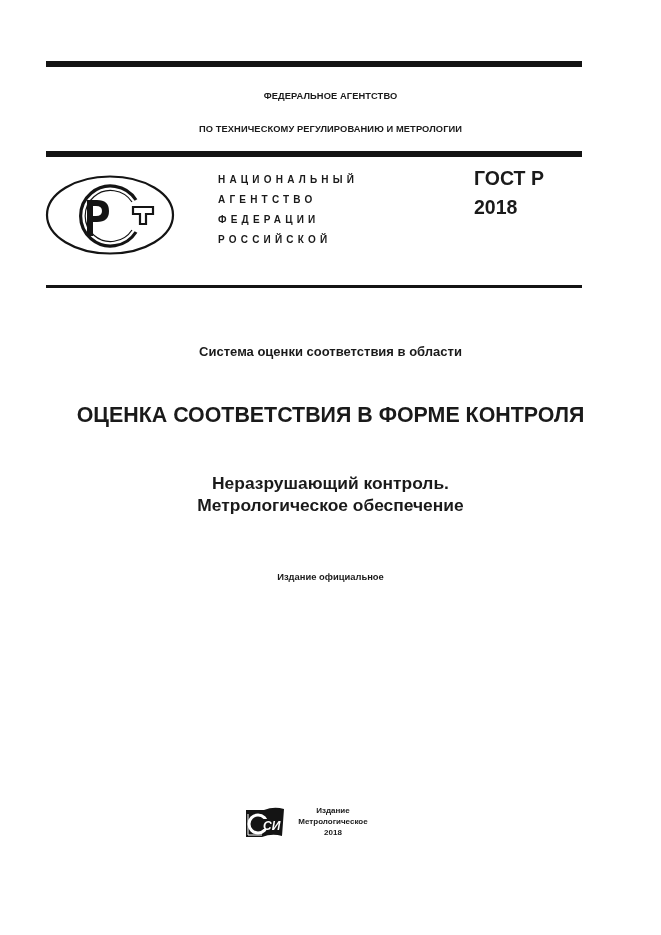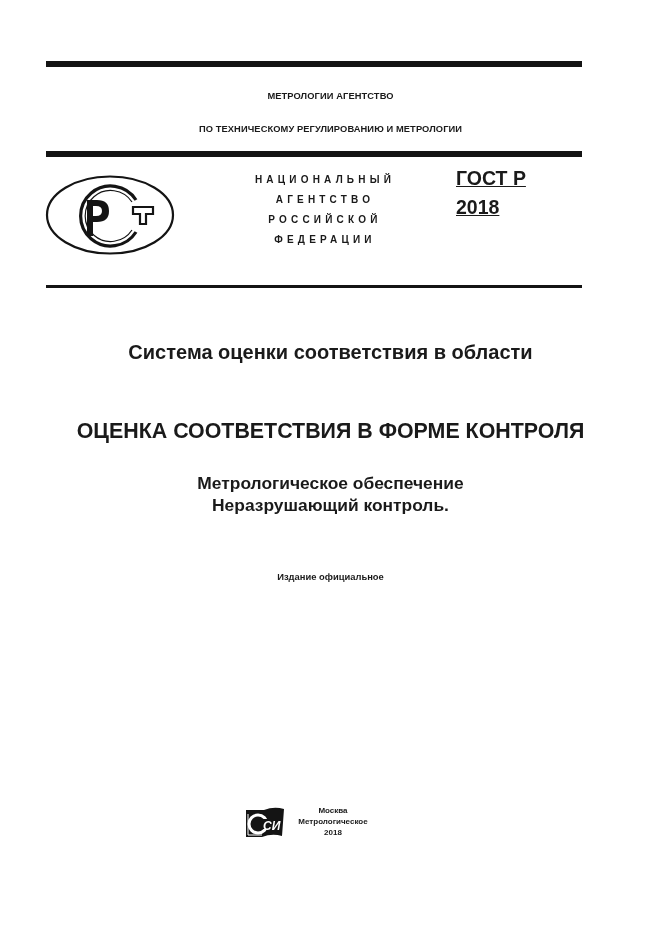--- a/index.html
+++ b/index.html
@@ -2,38 +2,38 @@
 <html><head>
 <meta charset="utf-8">
 <style>
   html, body { margin: 0; padding: 0; background: #ffffff; }
   body { width: 661px; height: 935px; position: relative; overflow: hidden;
          font-family: "Liberation Sans", sans-serif; color: #1a1a1a; }
   .abs { position: absolute; }
   .rule { position: absolute; left: 46px; width: 536px; background: #141414; }
   .agency { position: absolute; left: 0; width: 661px; text-align: center;
             font-weight: bold; font-size: 9.3px; letter-spacing: 0.1px; }
-  .natstd { position: absolute; left: 230px; width: 190px; text-align: center;
+  .natstd { position: absolute; left: 218px; width: 190px; text-align: left;
             font-weight: bold; font-size: 10px; letter-spacing: 4.2px; line-height: 20px; }
-  .gost { position: absolute; left: 456px; font-weight: bold; font-size: 19.5px; line-height: 29px; text-decoration: underline; }
+  .gost { position: absolute; left: 474px; font-weight: bold; font-size: 19.5px; line-height: 29px; }
   .title { position: absolute; left: 0; width: 661px; text-align: center; font-weight: bold; }
-  .t1 { top: 341px; font-size: 20px; line-height: 22px; }
-  .t2 { top: 418px; font-size: 21.4px; line-height: 26px; }
+  .t1 { top: 341px; font-size: 13px; line-height: 22px; }
+  .t2 { top: 402px; font-size: 21.4px; line-height: 26px; }
   .t3 { top: 472px; font-size: 17.4px; line-height: 22px; }
   .edition { position: absolute; left: 0; width: 661px; text-align: center; top: 571px;
              font-weight: bold; font-size: 9.4px; }
   .pub { position: absolute; left: 296px; width: 74px; text-align: center; top: 805px;
          font-weight: bold; font-size: 8px; line-height: 11px; }
 </style>
 </head>
 <body>
 
 <div class="rule" style="top:61px;height:6px;"></div>
 
-<div class="agency" style="top:91px;">МЕТРОЛОГИИ АГЕНТСТВО</div>
+<div class="agency" style="top:91px;">ФЕДЕРАЛЬНОЕ АГЕНТСТВО</div>
 <div class="agency" style="top:124px;">ПО ТЕХНИЧЕСКОМУ РЕГУЛИРОВАНИЮ И МЕТРОЛОГИИ</div>
 
 <div class="rule" style="top:151px;height:6px;"></div>
 
 <div class="abs" style="left:45px;top:174px;width:132px;height:82px;">
   <svg width="132" height="82" viewBox="0 0 132 82">
     <ellipse cx="65" cy="41" rx="63" ry="38.5" fill="none" stroke="#141414" stroke-width="2.2"></ellipse>
 
     <path d="M 91 26 A 30 30 0 1 0 91 58" fill="none" stroke="#141414" stroke-width="3.2"></path>
     <path d="M 87 28 A 25.5 25.5 0 1 0 87 56" fill="none" stroke="#141414" stroke-width="1.2"></path>
@@ -41,51 +41,51 @@
     <path d="M 42 62 L 42 26 L 52 26 Q 64 26 64 37 Q 64 48 52 48 L 48 48 L 48 62 Z" fill="#141414"></path>
     <path d="M 48 32 L 51 32 Q 57 32 57 37 Q 57 42 51 42 L 48 42 Z" fill="#ffffff"></path>
 
     <path d="M 88 33 L 108 33 L 108 40 L 101 40 L 101 50 L 95 50 L 95 40 L 88 40 Z" fill="none" stroke="#141414" stroke-width="2.2"></path>
   </svg>
 </div>
 
 <div class="natstd" style="top:170px;">
   <div>НАЦИОНАЛЬНЫЙ</div>
   <div>АГЕНТСТВО</div>
+  <div>ФЕДЕРАЦИИ</div>
   <div>РОССИЙСКОЙ</div>
-  <div>ФЕДЕРАЦИИ</div>
 </div>
 
 <div class="gost" style="top:164px;">
   <div>ГОСТ Р</div>
   <div>2018</div>
 </div>
 
 <div class="rule" style="top:285px;height:3px;"></div>
 
 <div class="title t1">
   <div>Система оценки соответствия в области</div>
 </div>
 
 <div class="title t2">ОЦЕНКА СООТВЕТСТВИЯ В ФОРМЕ КОНТРОЛЯ</div>
 
 <div class="title t3">
+  <div>Неразрушающий контроль.</div>
   <div>Метрологическое обеспечение</div>
-  <div>Неразрушающий контроль.</div>
 </div>
 
 <div class="edition">Издание официальное</div>
 
 <div class="abs" style="left:244px;top:806px;width:42px;height:33px;">
   <svg width="42" height="33" viewBox="0 0 42 33">
     <path d="M 2 4 L 20 4 Q 30 0 40 3 L 38 30 Q 28 27 18 31 L 2 31 Z" fill="#141414"></path>
     <path d="M 4 8 L 4 29 L 18 29" fill="none" stroke="#ffffff" stroke-width="1"></path>
     <circle cx="14" cy="18" r="9" fill="none" stroke="#ffffff" stroke-width="3"></circle>
     <rect x="17" y="13" width="8" height="10" fill="#141414"></rect>
     <text x="19" y="24" font-family="Liberation Sans, sans-serif" font-weight="bold" font-style="italic" font-size="12" fill="#ffffff">СИ</text>
   </svg>
 </div>
 
 <div class="pub">
-  <div>Москва</div>
+  <div>Издание</div>
   <div>Метрологическое</div>
   <div>2018</div>
 </div>
 
 </body></html>

